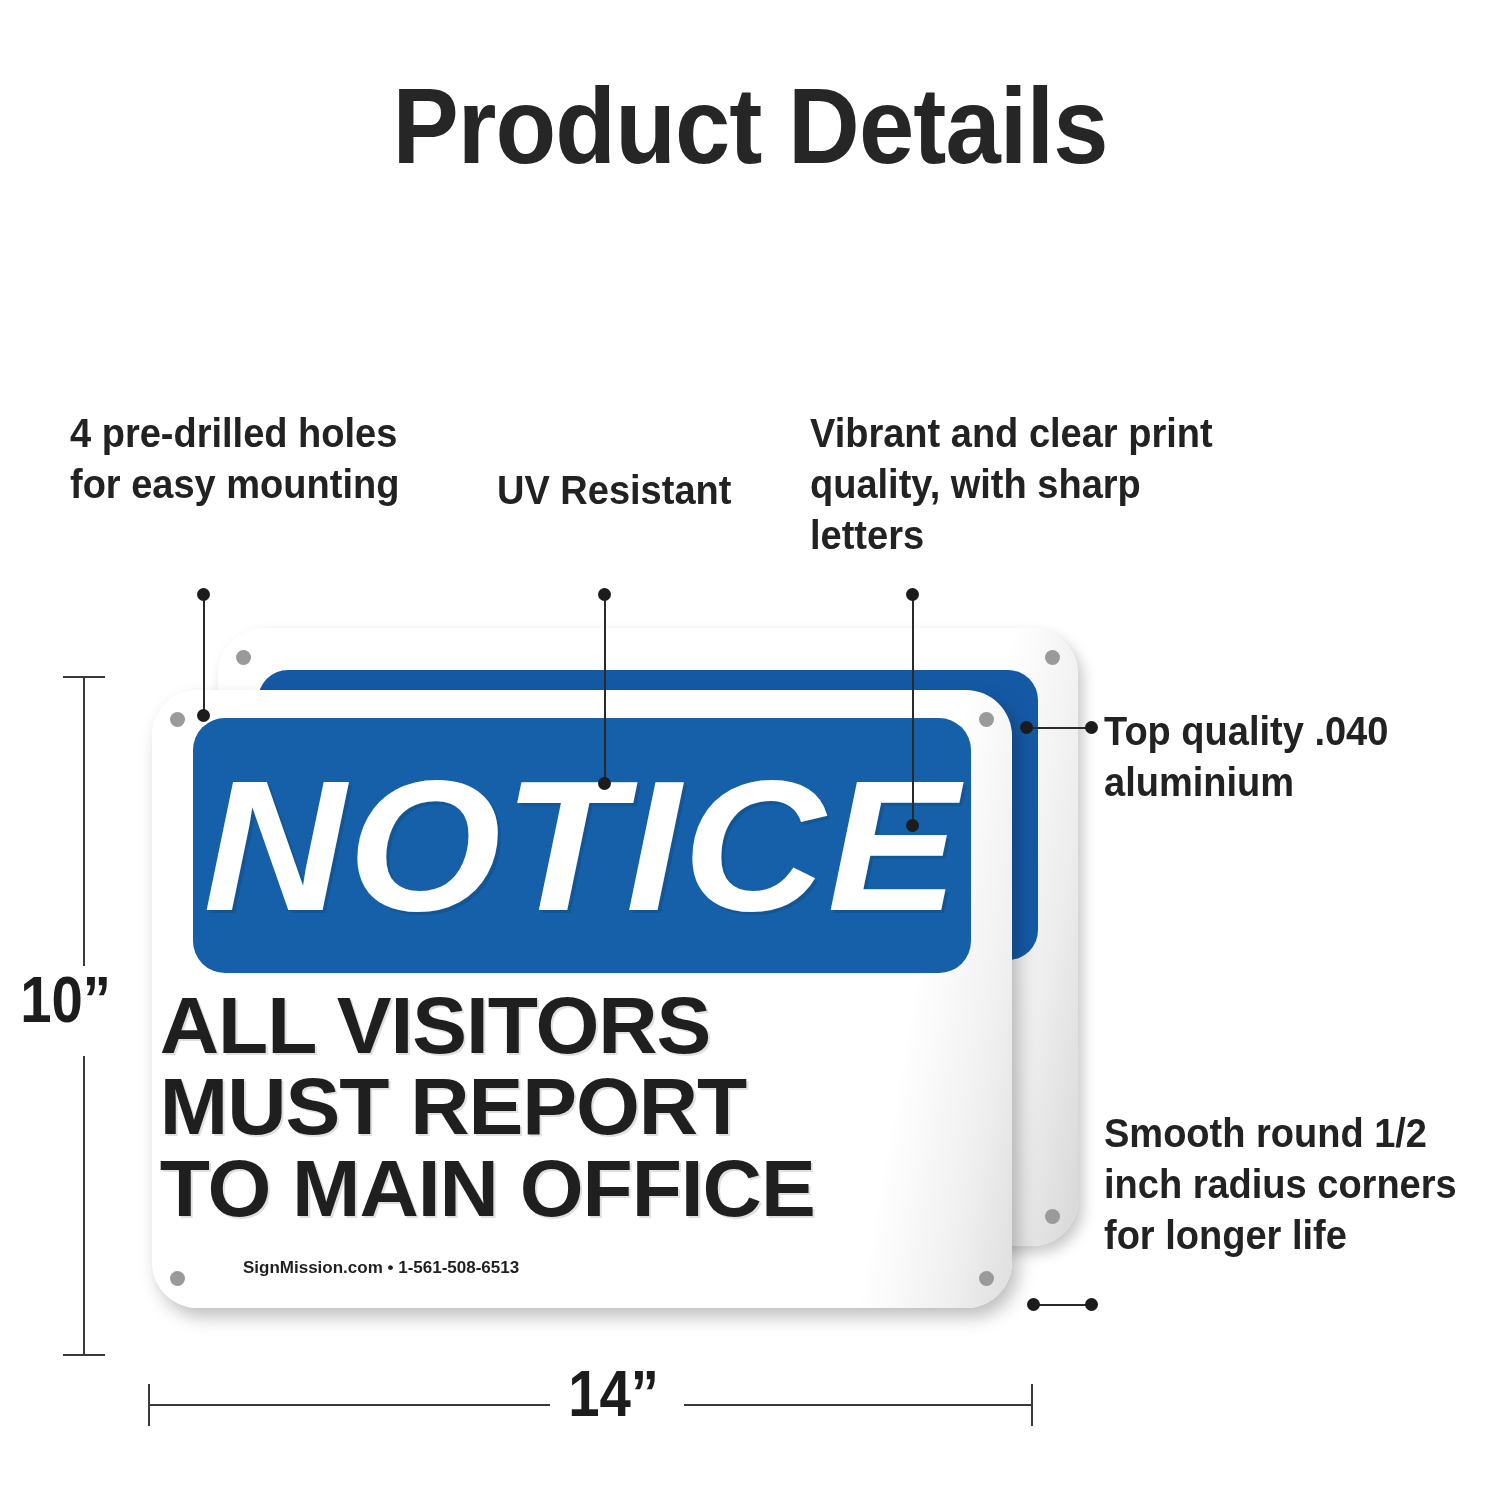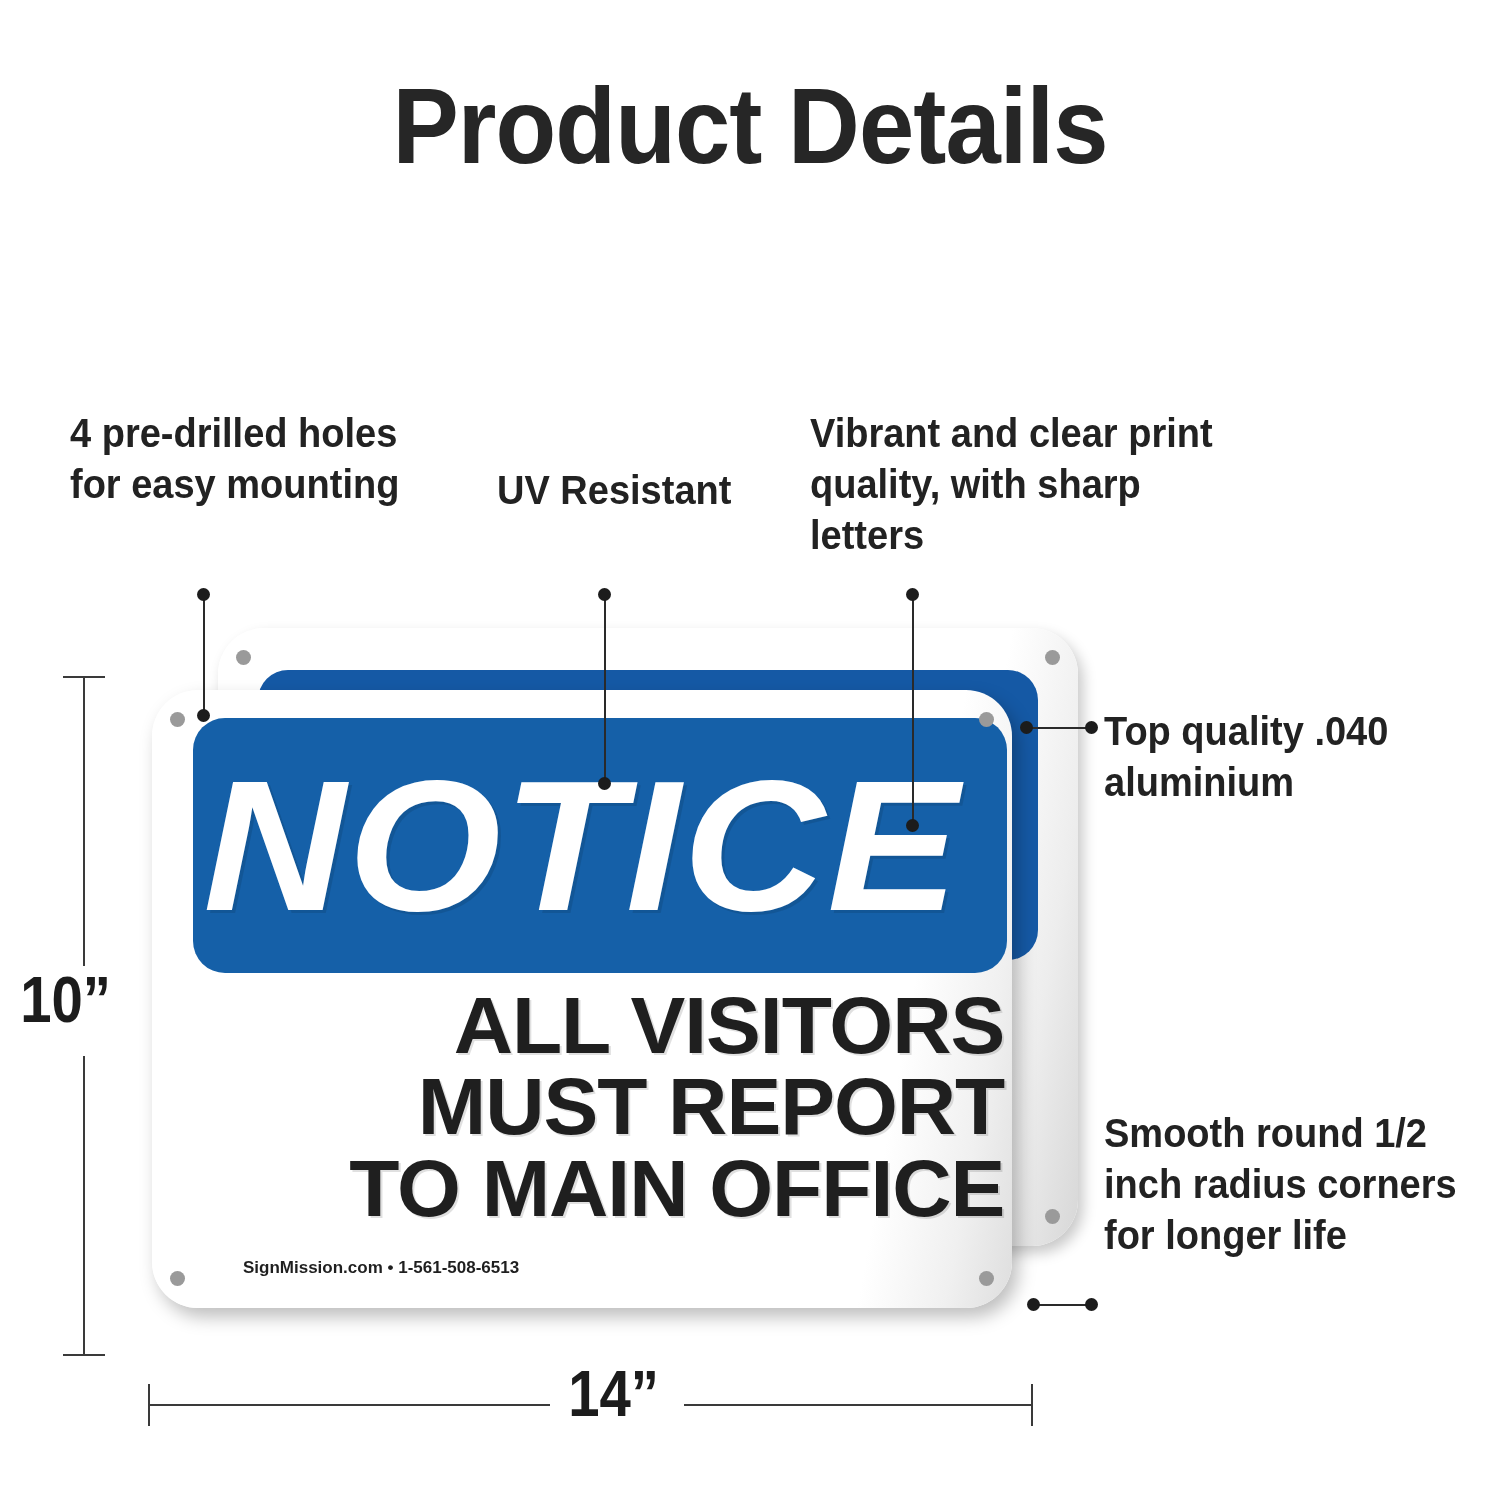--- a/index.html
+++ b/index.html
@@ -152,21 +152,20 @@
   
   .notice-bar {
     position: absolute;
     left: 41px;
     top: 28px;
     width: 778px;
     height: 255px;
     background: #1560A8;
     border-radius: 32px;
     overflow: hidden;
-    padding-left: 36px;
   }
   .notice-word {
     position: absolute;
     left: 0;
     top: 0;
     width: 778px;
     height: 255px;
     display: flex;
     align-items: center;
     justify-content: center;
@@ -178,21 +177,21 @@
     color: #ffffff;
     letter-spacing: 2px;
     transform: scaleX(1.06);
     text-shadow: 3px 3px 0 rgba(0,0,0,0.10);
   }
   .sign-msg {
     position: absolute;
     left: 24px;
     top: 295px;
     width: 812px;
-    text-align: right;
+    text-align: left;
     font-family: "Liberation Sans Narrow", "Liberation Sans", sans-serif;
     font-weight: 700;
     font-size: 79px;
     line-height: 1.03;
     color: #1f1f1f;
     letter-spacing: -1px;
     text-shadow: 2px 2px 0 rgba(0,0,0,0.12);
   }
   .sign-msg .ln { display: block; transform: scaleX(1.04); }
   .sign-footer {

